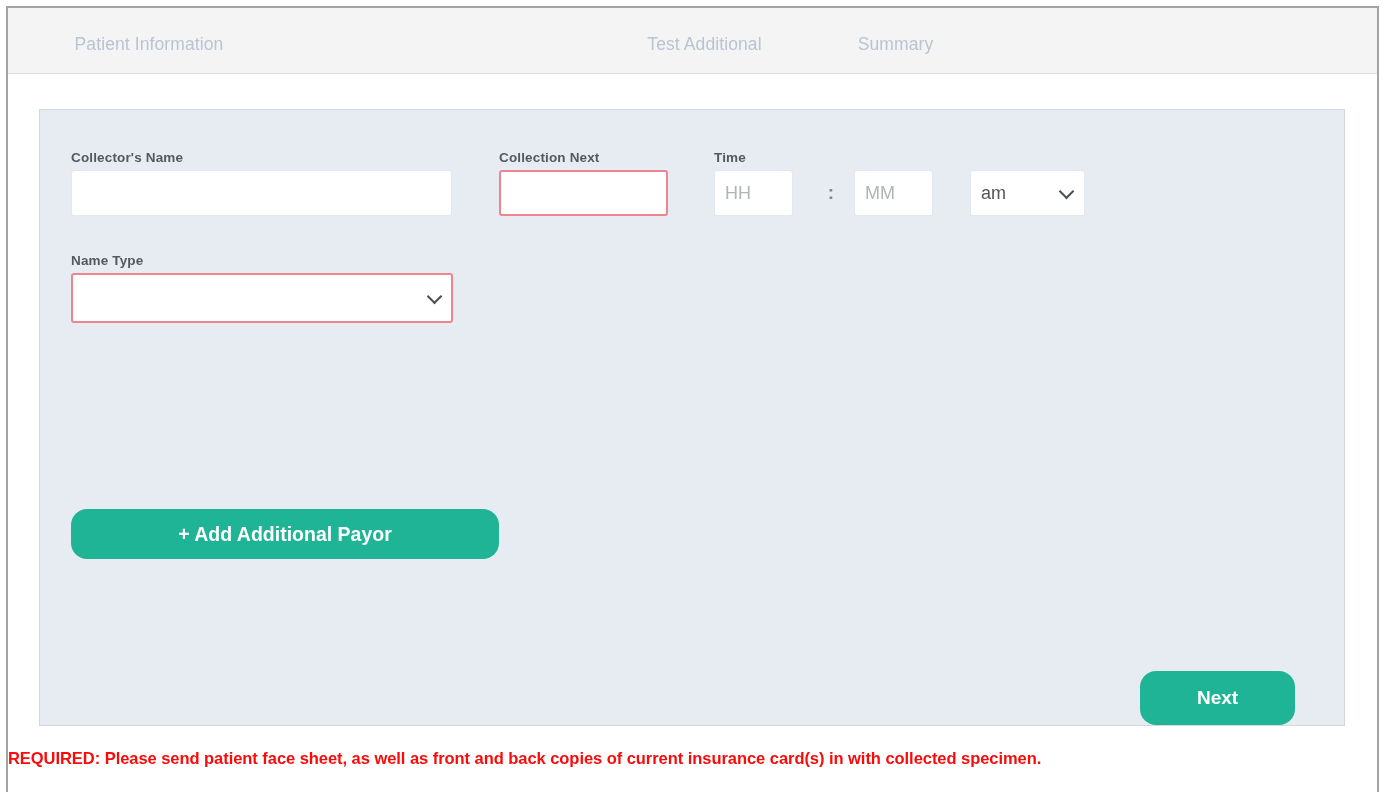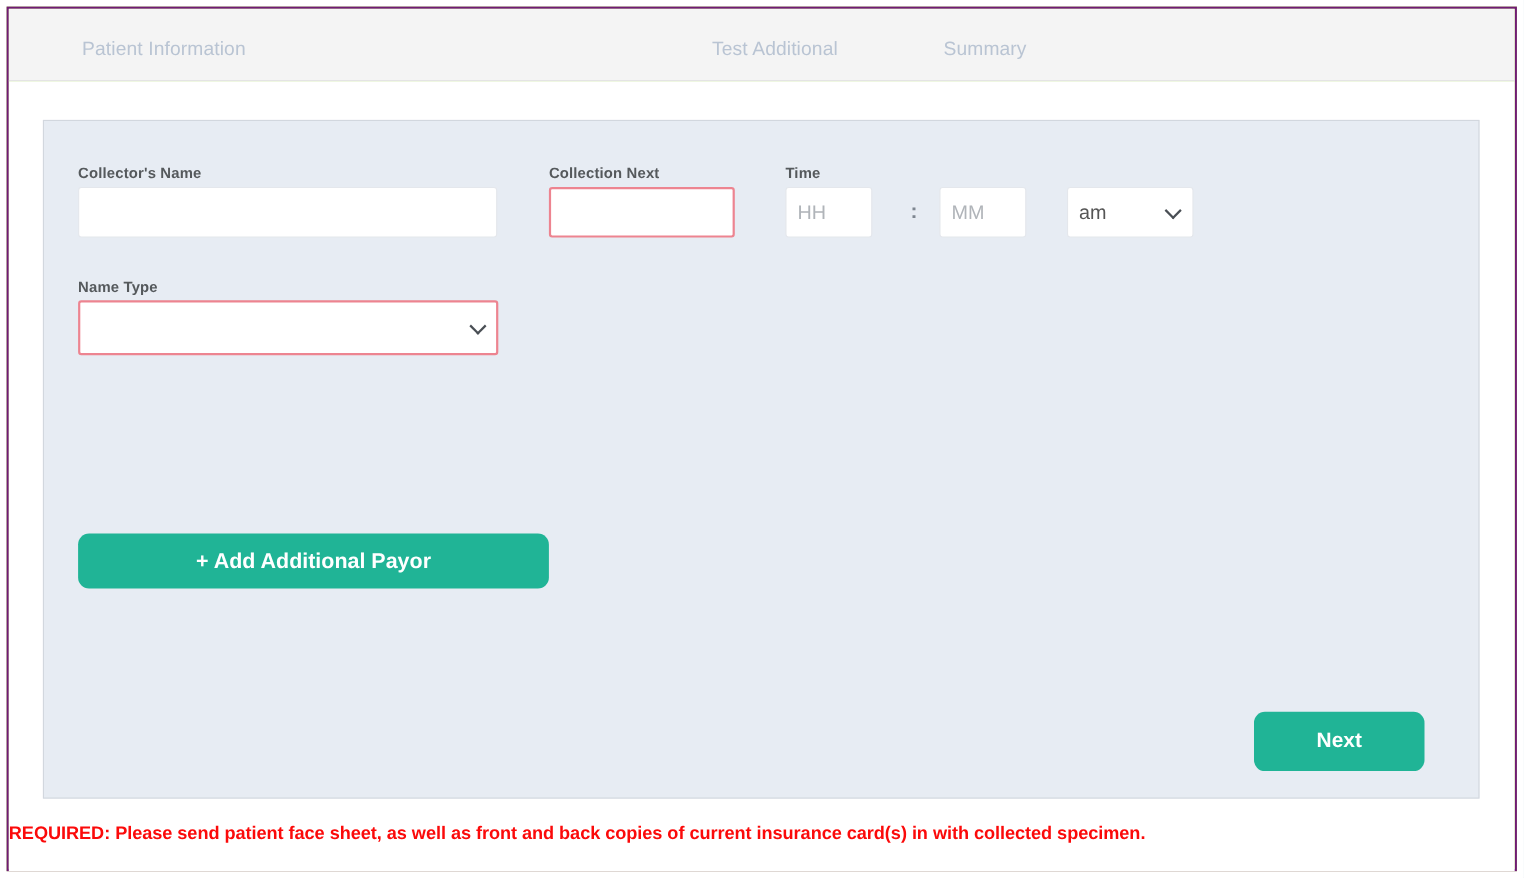--- a/index.html
+++ b/index.html
@@ -16,22 +16,22 @@
     overflow: hidden;
   }
 
   
   .window {
     position: absolute;
     left: 6px;
     top: 6px;
     width: 1373px;
     height: 786px;
-    border: 2px solid #701a75;
-    background: #bef264;
+    border: 2px solid #a3a3a3;
+    background: #5eead4;
   }
 
   
   .tabstrip {
     position: relative;
     height: 66px;
     background: #f4f4f4;
     border-bottom: 1px solid #dddddd;
   }
   .tab {
@@ -185,28 +185,29 @@
     border-right: 2.4px solid #4a4f55;
     border-bottom: 2.4px solid #4a4f55;
     transform: rotate(45deg);
   }
 
   
   .btn {
     background: #20b496;
     color: #ffffff;
     border: none;
-    border-radius: 10px;
+    border-radius: 16px;
     font-family: "Liberation Sans", sans-serif;
     font-weight: bold;
     cursor: pointer;
     outline: none;
     display: flex;
     align-items: center;
     justify-content: center;
+    margin-top: 24px;
   }
   .btn-add-payor {
     position: absolute;
     left: 31px;
     top: 375px;
     width: 428px;
     height: 50px;
     font-size: 19.5px;
   }
   .btn-next {

